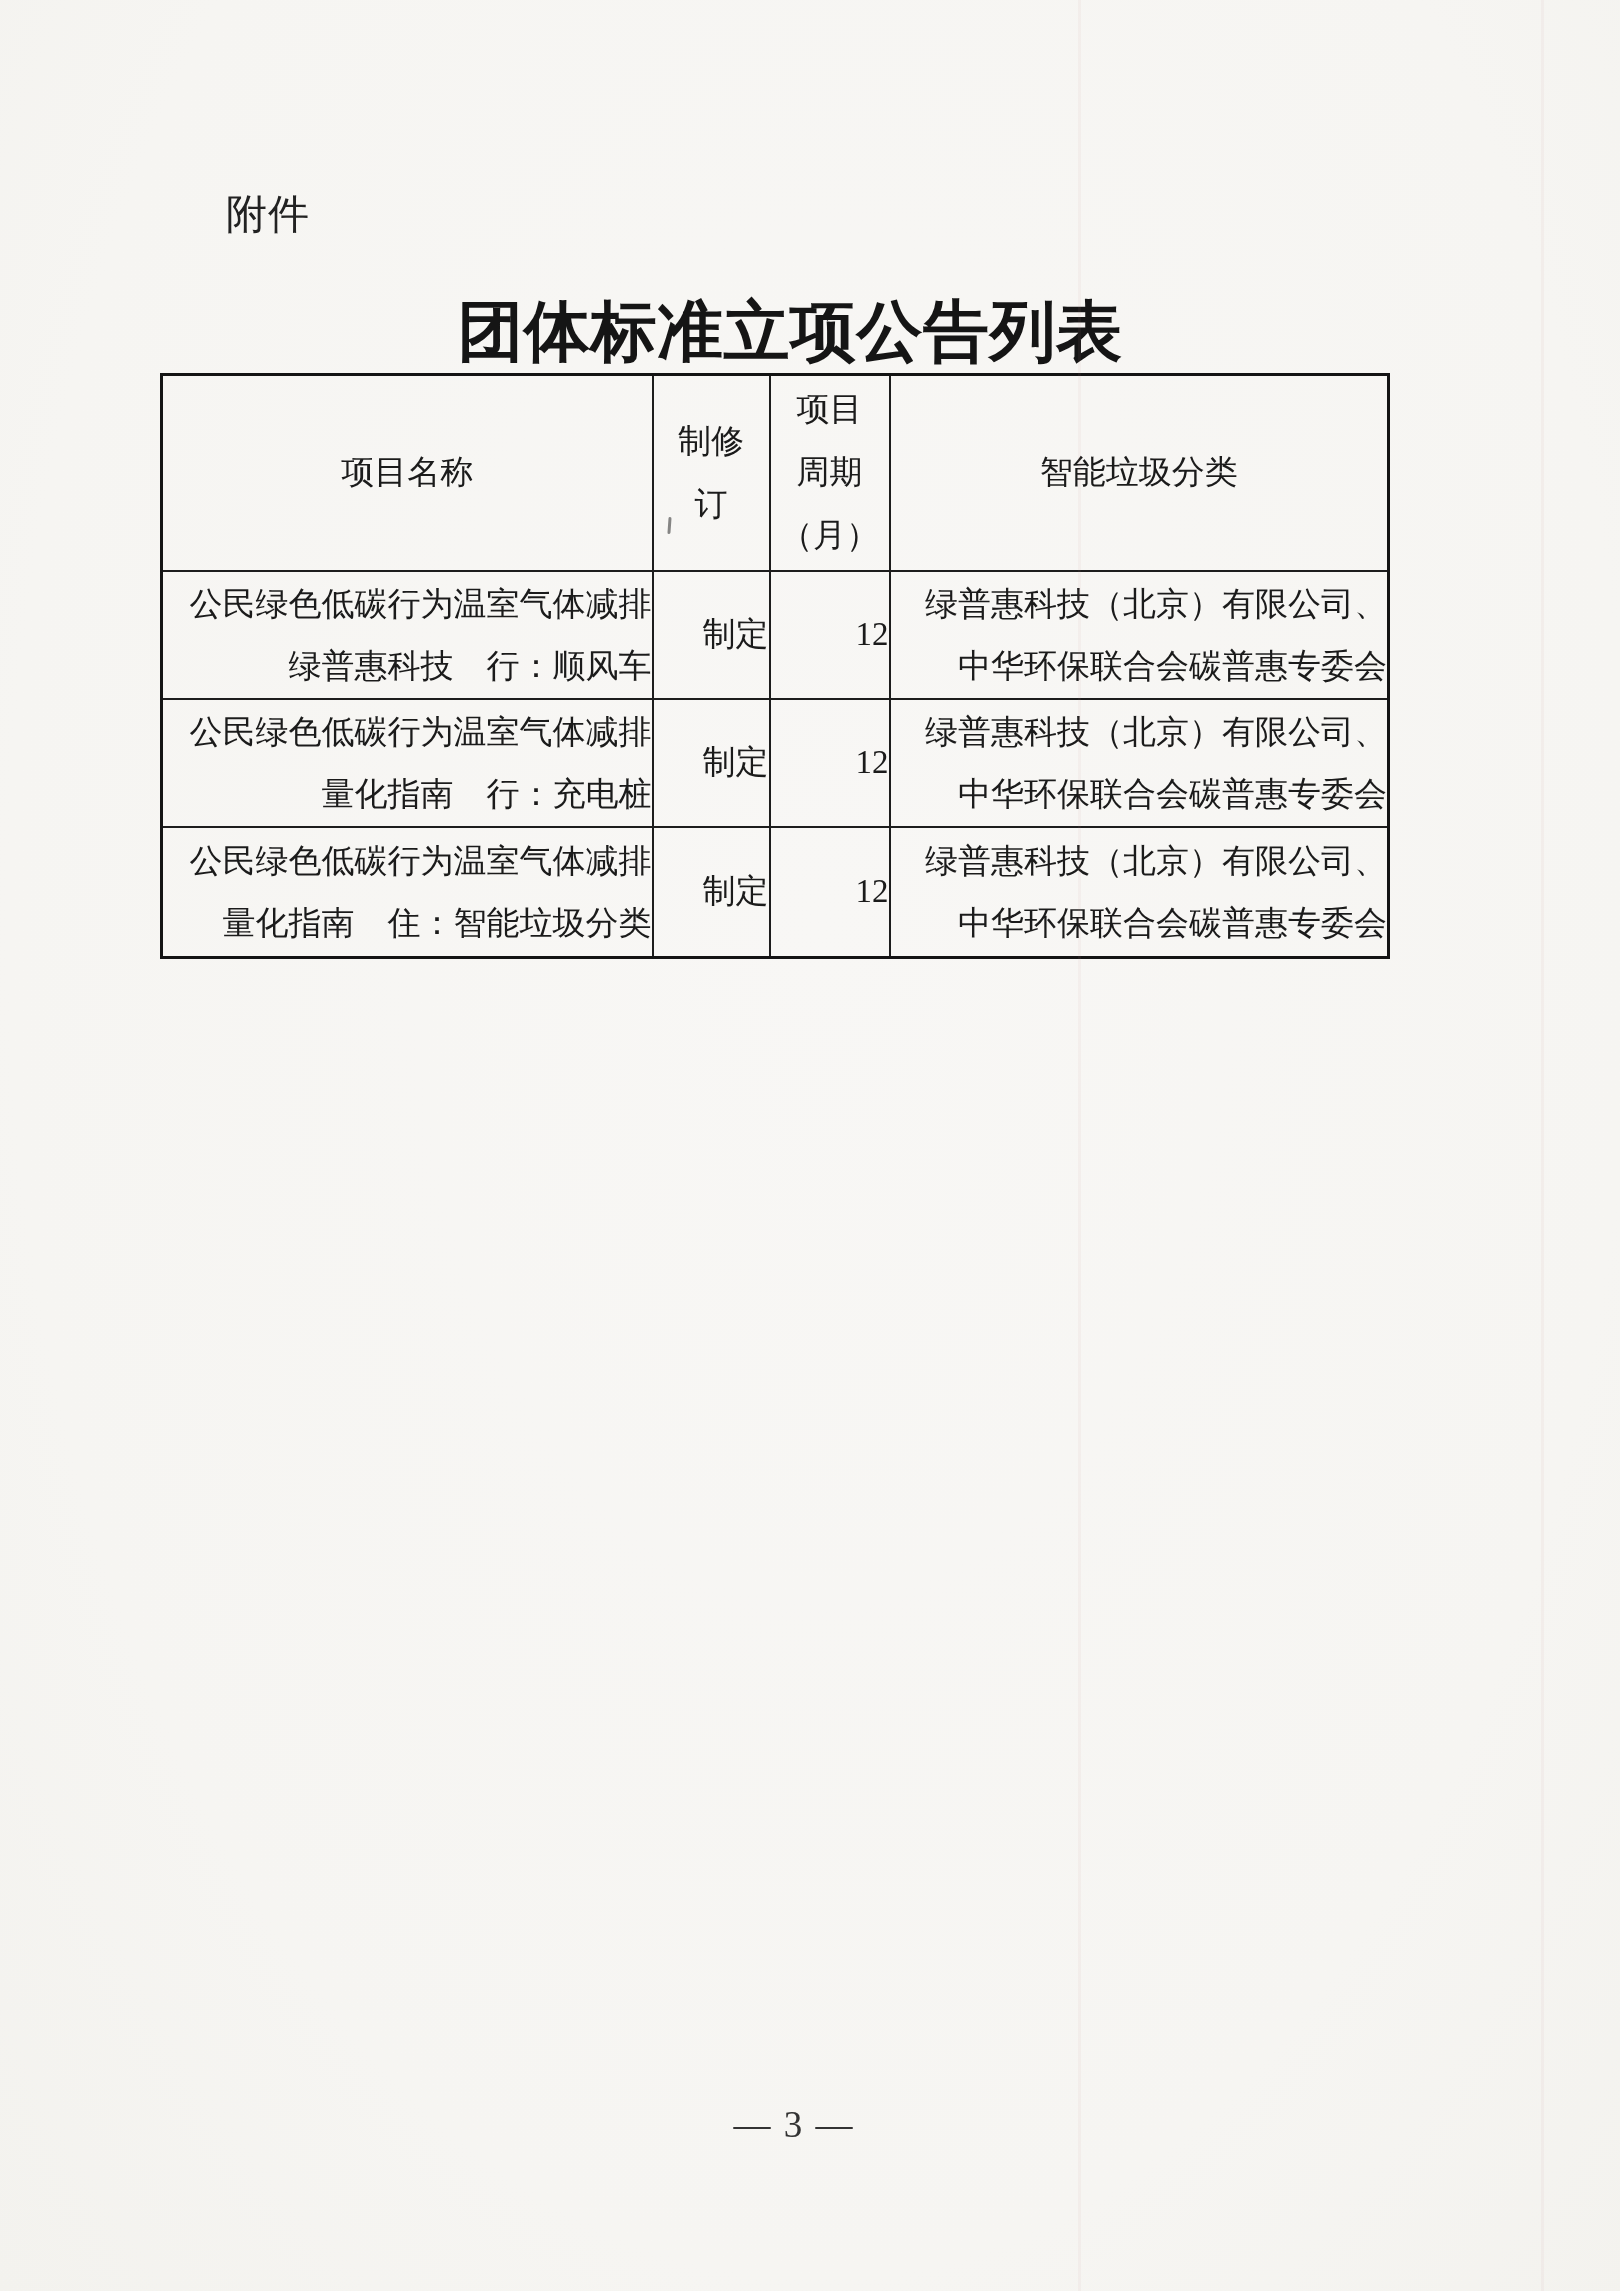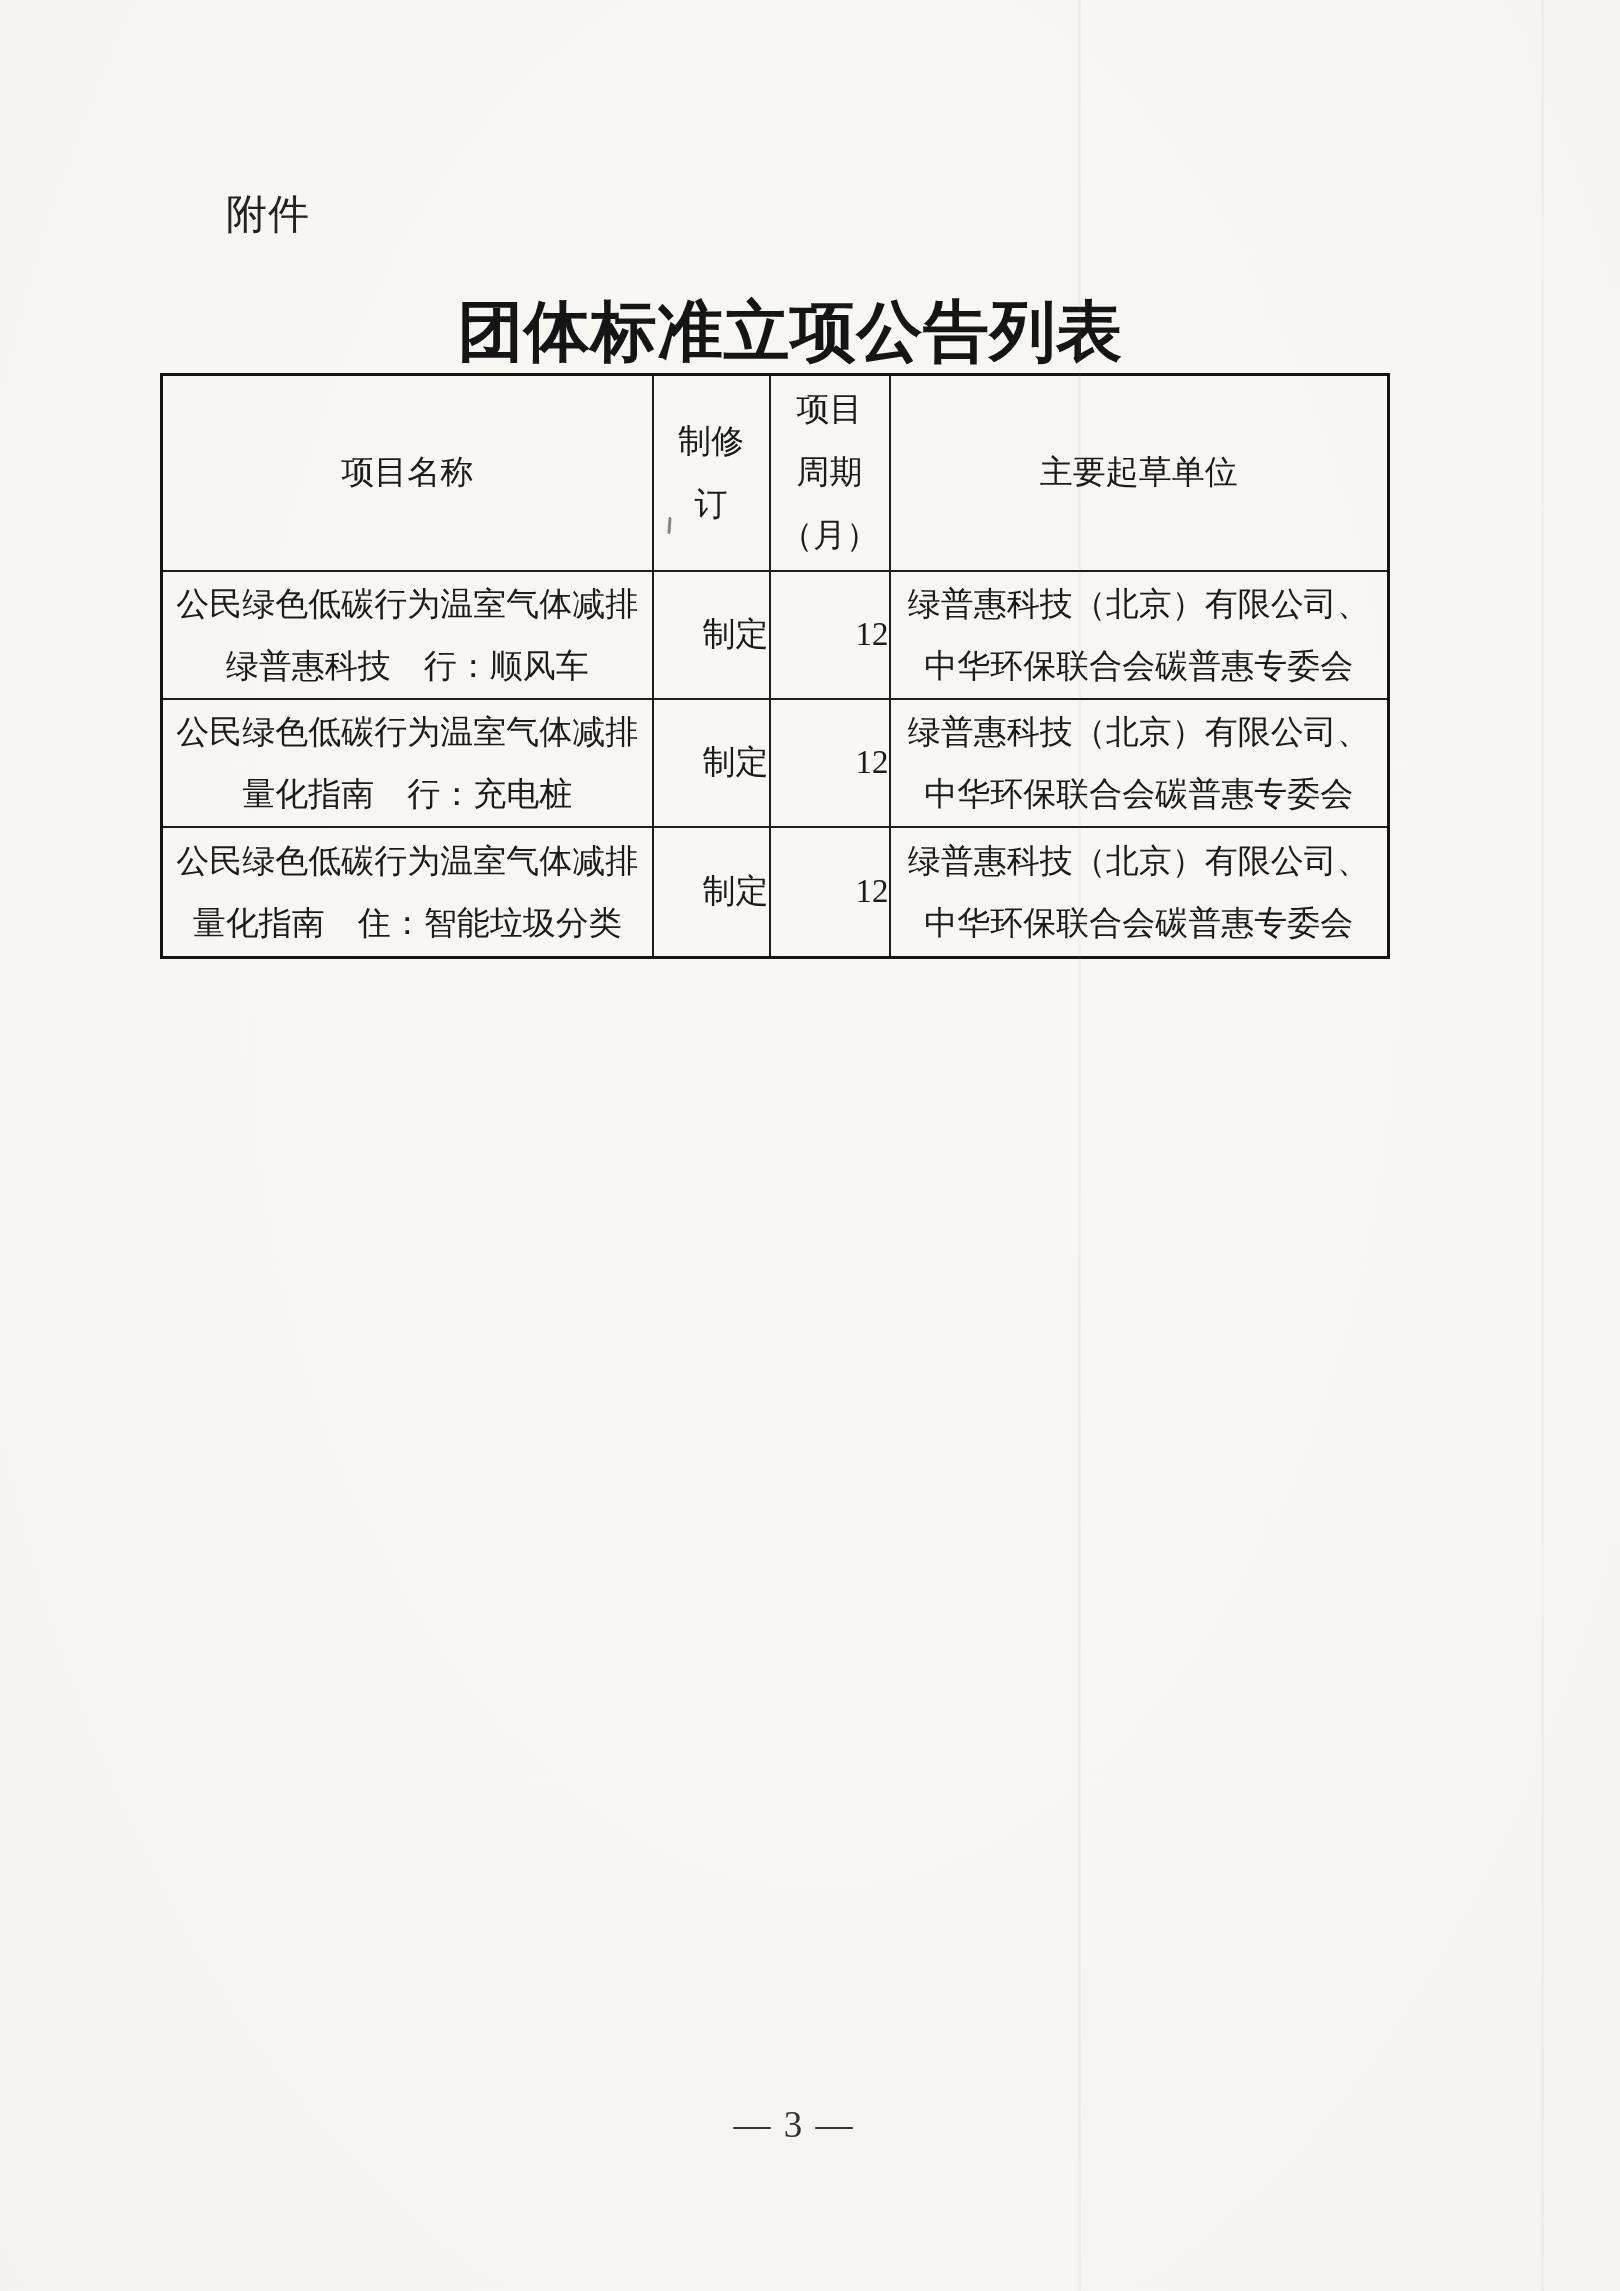--- a/index.html
+++ b/index.html
@@ -48,21 +48,21 @@
     border: 2px solid #1d1d1d;
     vertical-align: middle;
     padding: 0;
     overflow: hidden;
   }
   .row-header   { height: 196px; }
   .row-data-1   { height: 128px; }
   .row-data-2   { height: 128px; }
   .row-data-3   { height: 131px; }
   .t-center { text-align: right; }
-  .t-left   { text-align: center; }
+  .t-left   { text-align: right; }
   .cell-name { padding-left: 20.6px; padding-right: 5.9px; }
   .cell-org  { padding-left: 23.5px; padding-right: 3.9px; }
   .header-cell { text-align: center; line-height: 63px; }
   .data-cell-multiline .ln { line-height: 62px; }
   .header-cell .ln { line-height: 63px; }
   .single { line-height: 39px; }
   .pageno {
     position: absolute;
     left: 0;
     top: 2103px;
@@ -117,21 +117,21 @@
         <td class="header-cell">
           <div class="ln">制修</div>
           <div class="ln">订</div>
         </td>
         <td class="header-cell">
           <div class="ln">项目</div>
           <div class="ln">周期</div>
           <div class="ln">（月）</div>
         </td>
         <td class="header-cell">
-          <div class="ln">主要起草单位</div>
+          <div class="ln">智能垃圾分类</div>
         </td>
       </tr>
 
       <tr class="row-data-1">
         <td class="t-left cell-name data-cell-multiline">
           <div class="ln">公民绿色低碳行为温室气体减排</div>
           <div class="ln">绿普惠科技　行：顺风车</div>
         </td>
         <td class="t-center single">制定</td>
         <td class="t-center single">12</td>

